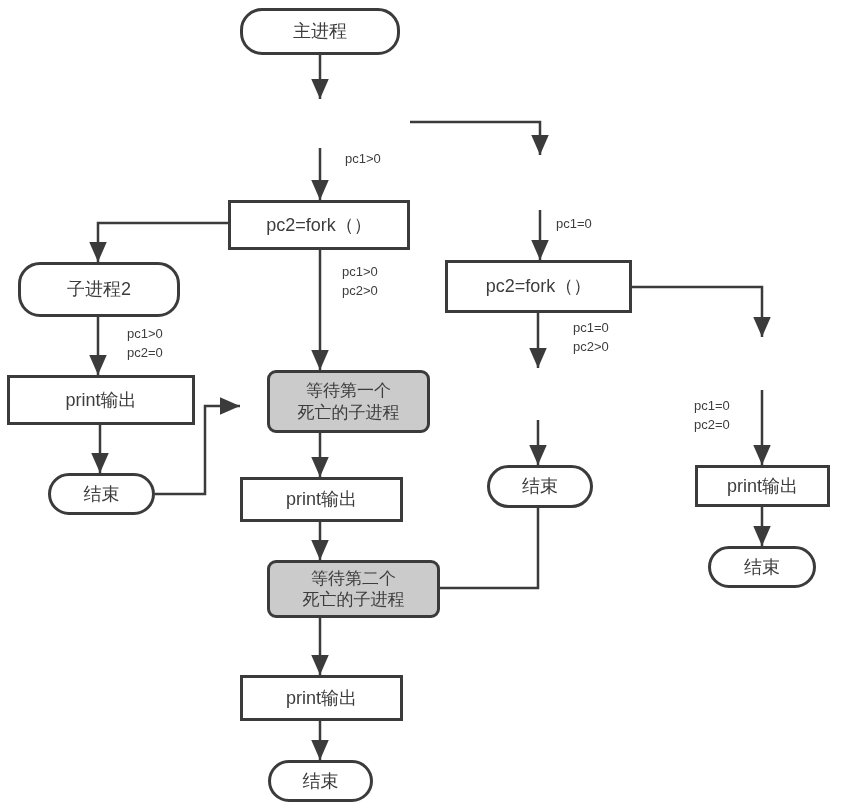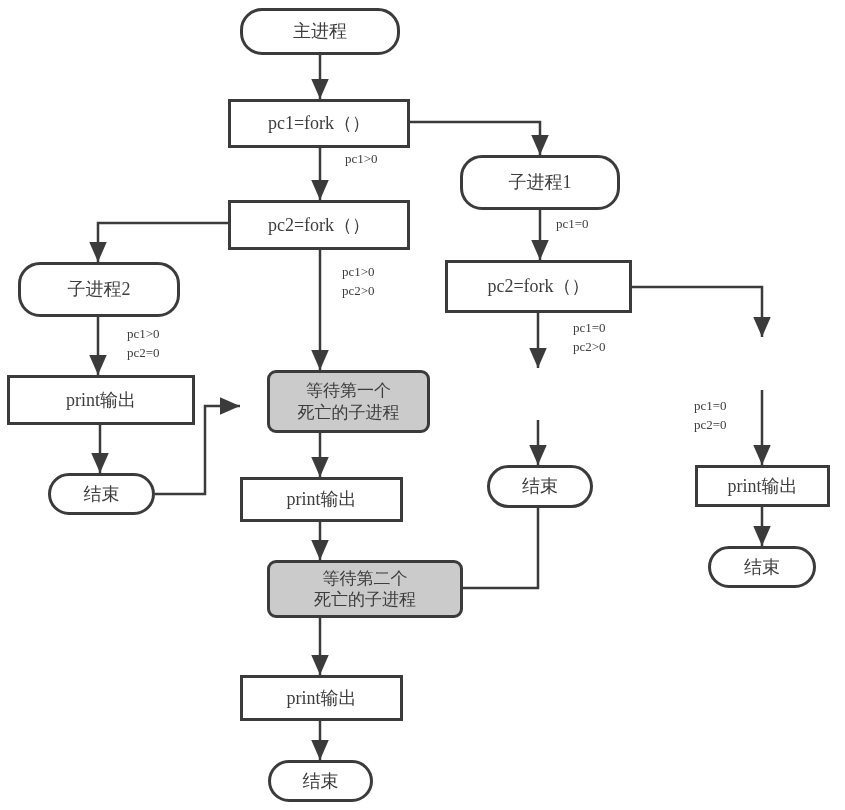--- a/index.html
+++ b/index.html
@@ -8,21 +8,21 @@
     --node-fill:#ffffff;
     --wait-fill:#cbcbcb;
     --sleep-fill:#e4e4e4;
     --text:#3d3d3d;
   }
   html,body{margin:0;padding:0;background:#fff;}
   .canvas{
     position:relative;
     width:845px;height:810px;
     background:#fff;
-    font-family:Liberation Serif, serif;
+    font-family:Liberation Sans, sans-serif;
     overflow:hidden;
   }
   svg.edges{position:absolute;left:0;top:0;width:845px;height:810px;}
   svg.edges polyline{fill:none;stroke:var(--stroke);stroke-width:2.5px;}
   .node{
     position:absolute;box-sizing:border-box;
     border:3px solid var(--node-border);
     background:var(--node-fill);
     display:flex;align-items:center;justify-content:center;
     text-align:center;color:var(--text);
@@ -64,43 +64,41 @@
     <polyline points="538,313 538,368" marker-end="url(#ah)"></polyline>
     <polyline points="538,420 538,465" marker-end="url(#ah)"></polyline>
     <polyline points="538,508 538,588 403,588" marker-end="url(#ah)"></polyline>
     <polyline points="632,287 762,287 762,337" marker-end="url(#ah)"></polyline>
     <polyline points="762,390 762,465" marker-end="url(#ah)"></polyline>
     <polyline points="762,507 762,546" marker-end="url(#ah)"></polyline>
   </svg>
 
   <div class="node terminator" style="left:240px;top:8px;width:160px;height:47px">主进程</div>
 
-  <div class="node" style="left:228px;top:99px;width:182px;height:49px">pc1=fork（）</div>
 
   <div class="node" style="left:228px;top:200px;width:182px;height:50px">pc2=fork（）</div>
 
   <div class="node terminator" style="left:18px;top:262px;width:162px;height:55px">子进程2</div>
 
   <div class="node" style="left:7px;top:375px;width:188px;height:50px">print输出</div>
 
   <div class="node terminator" style="left:48px;top:473px;width:107px;height:42px">结束</div>
 
   <div class="node wait" style="left:240px;top:370px;width:163px;height:63px">等待第一个
 死亡的子进程</div>
 
   <div class="node" style="left:240px;top:477px;width:163px;height:45px">print输出</div>
 
-  <div class="node wait" style="left:240px;top:560px;width:196px;height:58px">等待第二个
+  <div class="node wait" style="left:240px;top:560px;width:173px;height:58px">等待第二个
 死亡的子进程</div>
 
   <div class="node" style="left:240px;top:675px;width:163px;height:46px">print输出</div>
 
   <div class="node terminator" style="left:268px;top:760px;width:105px;height:42px">结束</div>
 
-  <div class="node terminator" style="left:460px;top:155px;width:160px;height:55px">子进程1</div>
 
   <div class="node" style="left:445px;top:260px;width:187px;height:53px">pc2=fork（）</div>
 
 
   <div class="node terminator" style="left:487px;top:465px;width:106px;height:43px">结束</div>
 
 
   <div class="node" style="left:695px;top:465px;width:135px;height:42px">print输出</div>
 
   <div class="node terminator" style="left:708px;top:546px;width:108px;height:42px">结束</div>

